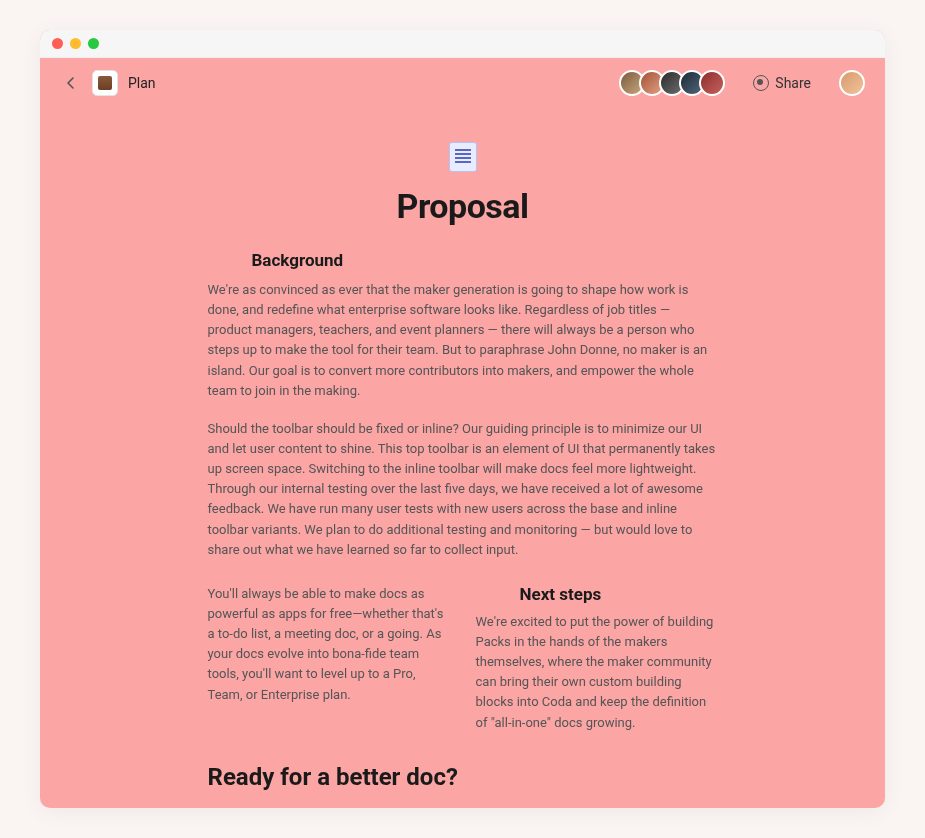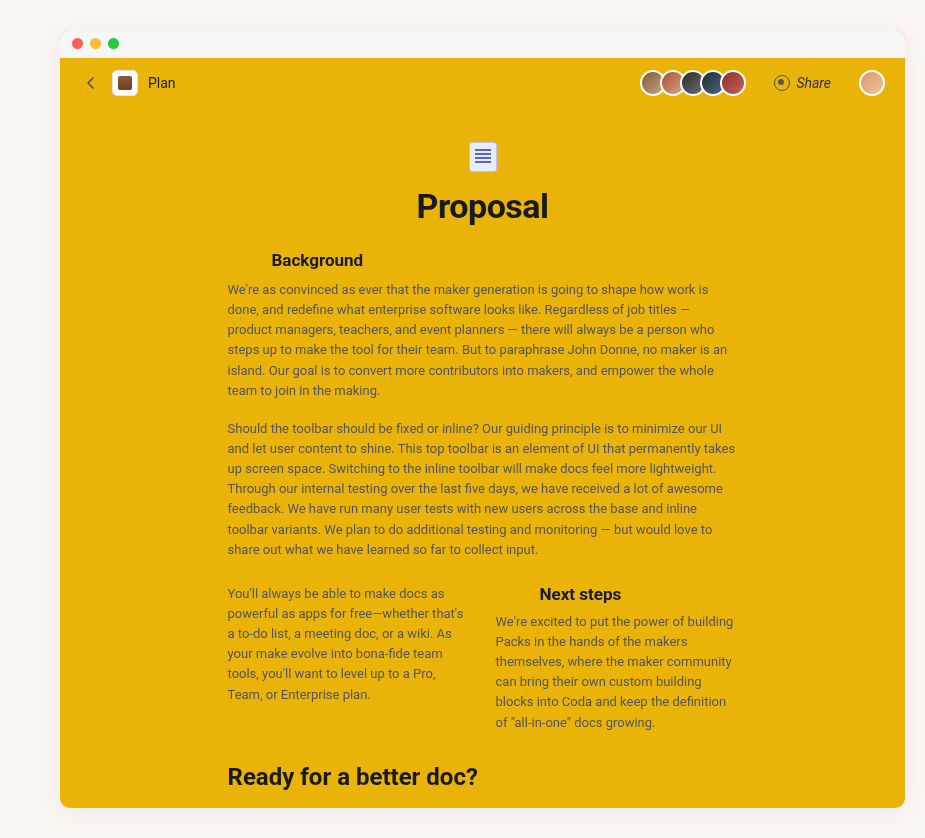--- a/index.html
+++ b/index.html
@@ -4,29 +4,28 @@
   <style>
     * { box-sizing: border-box; margin: 0; padding: 0; }
     body {
       background: #faf5f3;
       font-family: -apple-system, BlinkMacSystemFont, "Segoe UI", Roboto, Helvetica, Arial, sans-serif;
       width: 925px;
       height: 838px;
       padding: 30px 40px;
     }
     .window {
-      background: #eab308;
+      background: #fca5a5;
       border-radius: 10px;
       width: 100%;
       height: 100%;
       box-shadow: 0 4px 24px rgba(0,0,0,0.05);
       overflow: hidden;
       display: flex;
       flex-direction: column;
-      margin-left: 20px;
     }
     .window-titlebar {
       height: 28px;
       background: #f6f6f6;
       display: flex;
       align-items: center;
       padding: 0 12px;
       gap: 7px;
       border-bottom: 1px solid #eee;
     }
@@ -67,21 +66,21 @@
       border: 2px solid #fff; margin-left: -6px;
     }
     .avatar-stack .av:first-child { margin-left: 0; }
     .av { display: inline-block; }
     .av1 { background: linear-gradient(135deg,#7a5a3d,#c8a97f); }
     .av2 { background: linear-gradient(135deg,#a35237,#e3a183); }
     .av3 { background: linear-gradient(135deg,#2b2b2b,#6e6e6e); }
     .av4 { background: linear-gradient(135deg,#1d2a36,#52677a); }
     .av5 { background: linear-gradient(135deg,#8c2f2f,#c7615a); }
     .user-av { background: linear-gradient(135deg,#d89a6e,#f0c39a); width:26px;height:26px;border-radius:50%; border:2px solid #fff;}
-    .share-group { display:flex; align-items:center; gap:6px; margin: 0 18px 0 18px; cursor:pointer;font-style:italic; }
+    .share-group { display:flex; align-items:center; gap:6px; margin: 0 18px 0 18px; cursor:pointer; }
     .globe-icon { width:16px; height:16px; border:1.5px solid #555; border-radius:50%; position:relative; }
     .globe-icon::after { content:""; position:absolute; left:3px; top:3px; width:6px;height:6px;border-radius:50%; background:#555;}
     .share-text { font-size:14px; color:#333; }
 
     .body { flex:1; overflow:auto; }
     .content {
       max-width: 570px;
       margin: 30px auto 0 auto;
       padding: 0 30px 40px 30px;
     }
@@ -181,21 +180,21 @@
         <div class="doc-icon-lg"></div>
         <h1 class="page-title">Proposal</h1>
       </div>
 
       <h2 class="section-h">Background</h2>
       <p class="para">We're as convinced as ever that the maker generation is going to shape how work is done, and redefine what enterprise software looks like. Regardless of job titles — product managers, teachers, and event planners — there will always be a person who steps up to make the tool for their team. But to paraphrase John Donne, no maker is an island. Our goal is to convert more contributors into makers, and empower the whole team to join in the making.</p>
       <p class="para">Should the toolbar should be fixed or inline? Our guiding principle is to minimize our UI and let user content to shine. This top toolbar is an element of UI that permanently takes up screen space. Switching to the inline toolbar will make docs feel more lightweight. Through our internal testing over the last five days, we have received a lot of awesome feedback. We have run many user tests with new users across the base and inline toolbar variants. We plan to do additional testing and monitoring — but would love to share out what we have learned so far to collect input.</p>
 
       <div class="two-col">
         <div class="col">
-          <p class="para">You'll always be able to make docs as powerful as apps for free—whether that's a to-do list, a meeting doc, or a wiki. As your make evolve into bona-fide team tools, you'll want to level up to a Pro, Team, or Enterprise plan.</p>
+          <p class="para">You'll always be able to make docs as powerful as apps for free—whether that's a to-do list, a meeting doc, or a going. As your docs evolve into bona-fide team tools, you'll want to level up to a Pro, Team, or Enterprise plan.</p>
         </div>
         <div class="col">
           <h2 class="section-h">Next steps</h2>
           <p class="para">We're excited to put the power of building Packs in the hands of the makers themselves, where the maker community can bring their own custom building blocks into Coda and keep the definition of "all-in-one" docs growing.</p>
         </div>
       </div>
 
       <div class="cta">
         <h2 class="cta-title">Ready for a better doc?</h2>
         <div class="reactions">

